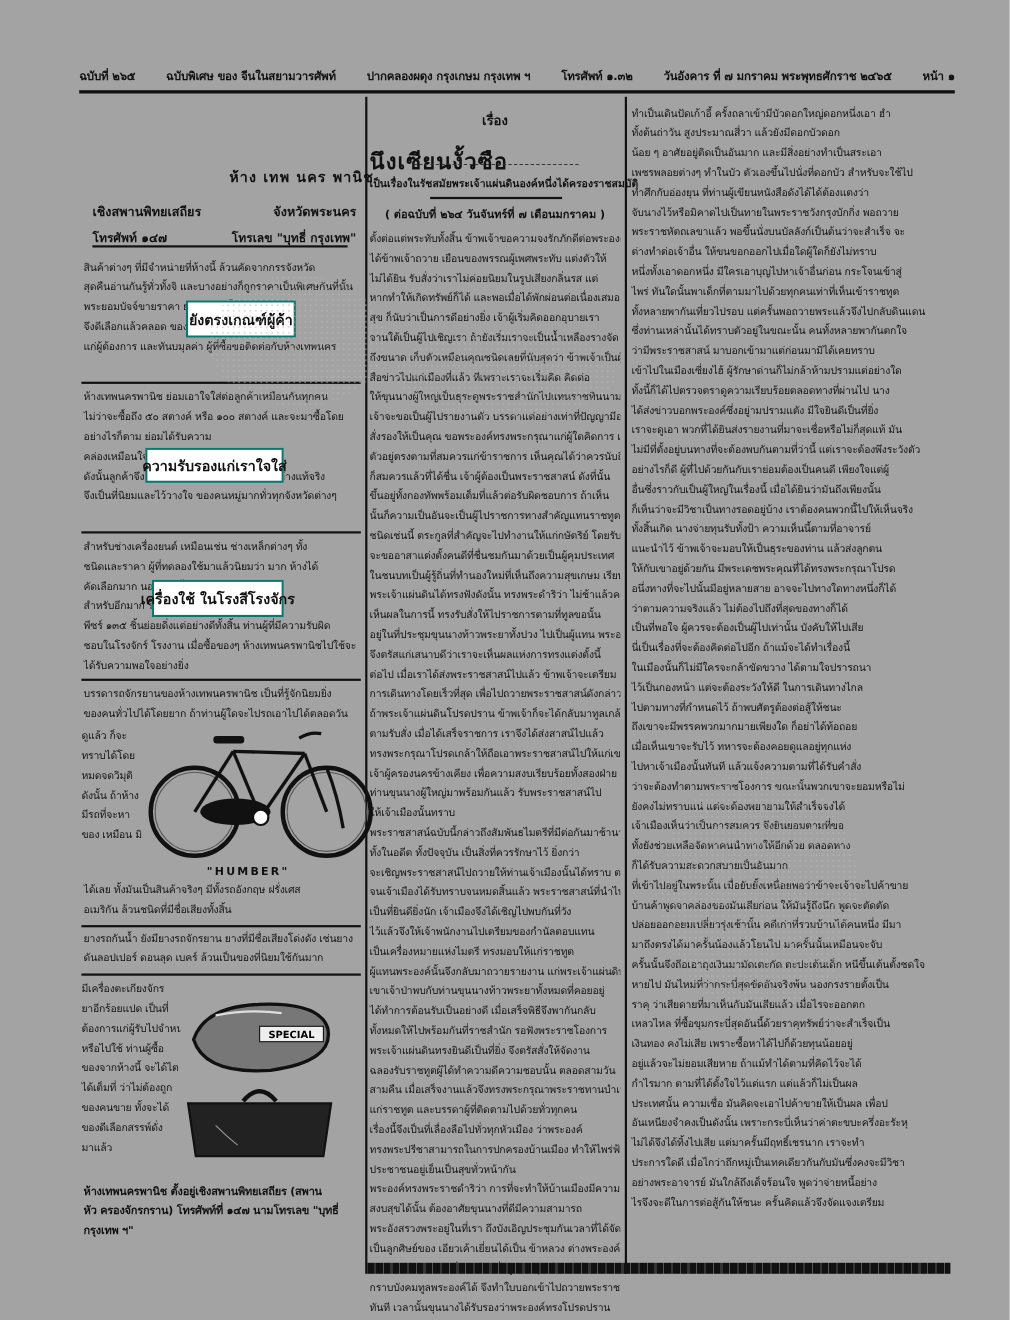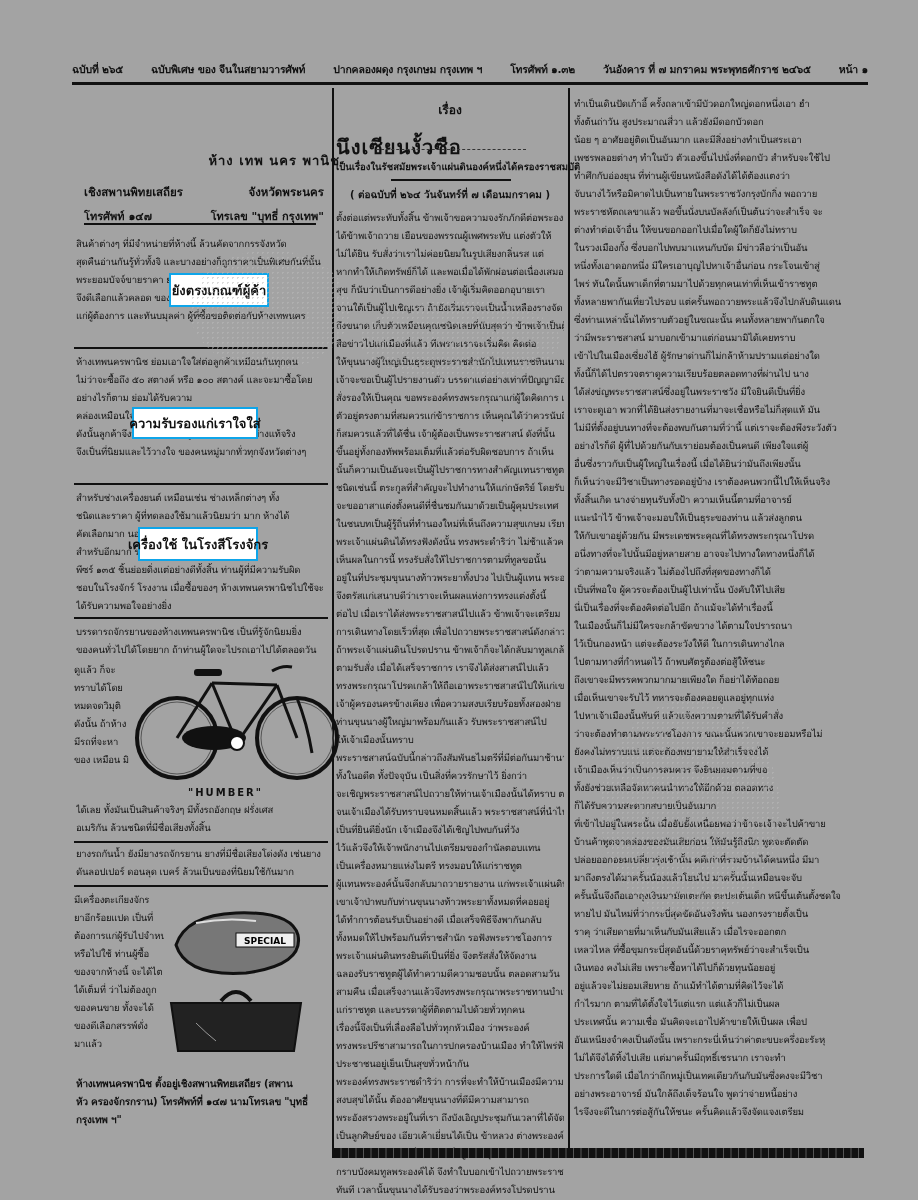--- a/index.html
+++ b/index.html
@@ -23,21 +23,21 @@
                 font-size:13px; font-weight:bold; letter-spacing:1px; }
   .store-addr { position:absolute; left:10px; top:88px; width:240px; display:flex; justify-content:space-between;
                 font-size:11.5px; font-weight:bold; }
   .store-phone { position:absolute; left:10px; top:112px; width:240px; display:flex; justify-content:space-between;
                  font-size:11px; font-weight:bold; }
   .store-phone-rule { position:absolute; left:10px; top:128px; width:232px; height:2px; background:#111; }
 
   .para { position:absolute; font-size:9.5px; line-height:18px; letter-spacing:-0.2px; white-space:nowrap; overflow:hidden; }
   .para div { height:18px; }
   .hr { position:absolute; height:2px; background:#111; }
-  .boxed { position:absolute; border:2px solid #0ea5e9; font-size:13px; font-weight:bold;
+  .boxed { position:absolute; border:2px solid #0f766e; font-size:13px; font-weight:bold;
            display:flex; align-items:center; justify-content:center; background:#fff; white-space:nowrap; }
 
   .bike { position:absolute; left:58px; top:680px; width:210px; height:120px; }
   .bike-label { position:absolute; left:140px; top:768px; font-size:10px; font-weight:bold; letter-spacing:2px; }
   .tin { position:absolute; left:92px; top:860px; width:140px; height:75px; }
   .pot { position:absolute; left:92px; top:945px; width:140px; height:70px; }
 
   
   .col-mid { position:absolute; left:336px; top:95px; width:228px; height:1070px; }
   .story-kicker { position:absolute; left:0; top:5px; width:228px; text-align:center; font-size:12px; font-weight:bold; }
@@ -260,29 +260,28 @@
   <div class="col-right">
     <div class="para" id="right-body" style="left:0;top:0;width:290px;">
         <div>ทำเป็นเดินปัดเก้าอี้   ครั้งถลาเข้ามีบัวดอกใหญ่ดอกหนึ่งเอา ฮำ</div>
         <div>ทั้งต้นถ่าวัน   สูงประมาณสี่วา   แล้วยังมีดอกบัวดอก</div>
         <div>น้อย ๆ อาศัยอยู่ติดเป็นอันมาก   และมีสิ่งอย่างทำเป็นสระเอา</div>
         <div>เพชรพลอยต่างๆ ทำในบัว   ตัวเองขึ้นไปนั่งที่ดอกบัว   สำหรับจะใช้ไป</div>
         <div>ทำศึกกับอ่องยุน   ที่ท่านผู้เขียนหนังสือดังได้ได้ต้องแตงว่า</div>
         <div>จับนางไว้หรือมิคาดไปเป็นทายในพระราชวังกรุงบักกิ่ง   พอถวาย</div>
         <div>พระราชหัตถเลขาแล้ว   พอขึ้นนั่งบนบัลลังก์เป็นต้นว่าจะสำเร็จ   จะ</div>
         <div>ต่างทำต่อเจ้าอื่น   ให้ขนขอกออกไปเมื่อใดผู้ใดก็ยังไม่ทราบ</div>
-        <div>ในรวงเมืองกั้ง ซึ่งบอกไปพบมาแหนกับบัด   มีข่าวลือว่าเป็นอัน</div>
         <div>หนึ่งทั้งเอาดอกหนึ่ง   มีใครเอาบุญไปหาเจ้าอื่นก่อน   กระโจนเข้าสู่</div>
         <div>ไพร่   ทันใดนั้นพาเด็กที่ตามมาไปด้วยทุกคนเท่าที่เห็นเข้าราชทูต</div>
         <div>ทั้งหลายพากันเที่ยวไปรอบ   แต่ครั้นพอถวายพระแล้วจึงไปกลับดินแดน</div>
         <div>ซึ่งท่านเหล่านั้นได้ทราบตัวอยู่ในขณะนั้น   คนทั้งหลายพากันตกใจ</div>
         <div>ว่ามีพระราชสาสน์   มาบอกเข้ามาแต่ก่อนมามิได้เคยทราบ</div>
         <div>เข้าไปในเมืองเซี่ยงไฮ้   ผู้รักษาด่านก็ไม่กล้าห้ามปรามแต่อย่างใด</div>
         <div>ทั้งนี้ก็ได้ไปตรวจตราดูความเรียบร้อยตลอดทางที่ผ่านไป   นาง</div>
-        <div>ได้ส่งข่ญพระราชสาสน์ซึ่งอยู่ในพระราชวัง   มีใจยินดีเป็นที่ยิ่ง</div>
+        <div>ได้ส่งข่าวบอกพระองค์ซึ่งอยู่ามปรามแตัง   มีใจยินดีเป็นที่ยิ่ง</div>
         <div>เราจะดูเอา   พวกที่ได้ยินส่งรายงานที่มาจะเชื่อหรือไม่ก็สุดแท้   มัน</div>
         <div>ไม่มีที่ตั้งอยู่บนทางที่จะต้องพบกันตามที่ว่านี้   แต่เราจะต้องพึงระวังตัว</div>
         <div>อย่างไรก็ดี   ผู้ที่ไปด้วยกันกับเราย่อมต้องเป็นคนดี   เพียงใจแต่ผู้</div>
         <div>อื่นซึ่งราวกับเป็นผู้ใหญ่ในเรื่องนี้   เมื่อได้ยินว่ามันถึงเพียงนั้น</div>
         <div>ก็เห็นว่าจะมีวิชาเป็นทางรอดอยู่บ้าง   เราต้องคนพวกนี้ไปให้เห็นจริง</div>
         <div>ทั้งสิ้นเกิด   นางจ่ายทุนรับทั้งป้า   ความเห็นนี้ตามที่อาจารย์</div>
         <div>แนะนำไว้   ข้าพเจ้าจะมอบให้เป็นธุระของท่าน   แล้วส่งลูกตน</div>
         <div>ให้กับเขาอยู่ด้วยกัน   มีพระเดชพระคุณที่ได้ทรงพระกรุณาโปรด</div>
         <div>อนึ่งทางที่จะไปนั้นมีอยู่หลายสาย   อาจจะไปทางใดทางหนึ่งก็ได้</div>
         <div>ว่าตามความจริงแล้ว   ไม่ต้องไปถึงที่สุดของทางก็ได้</div>

